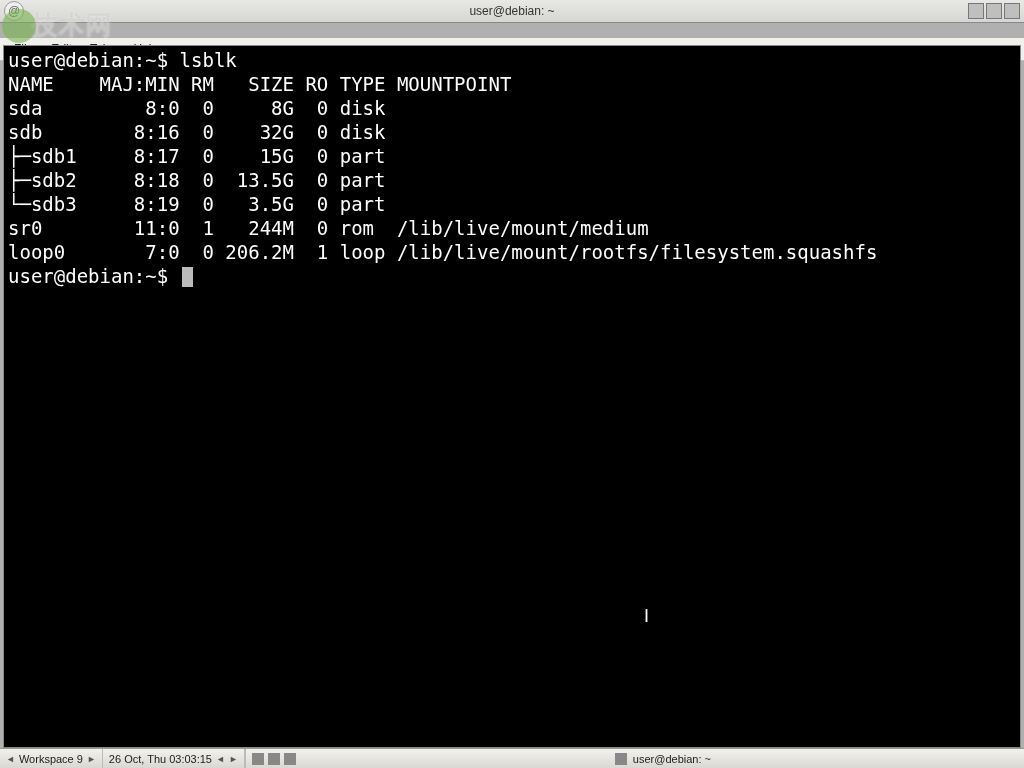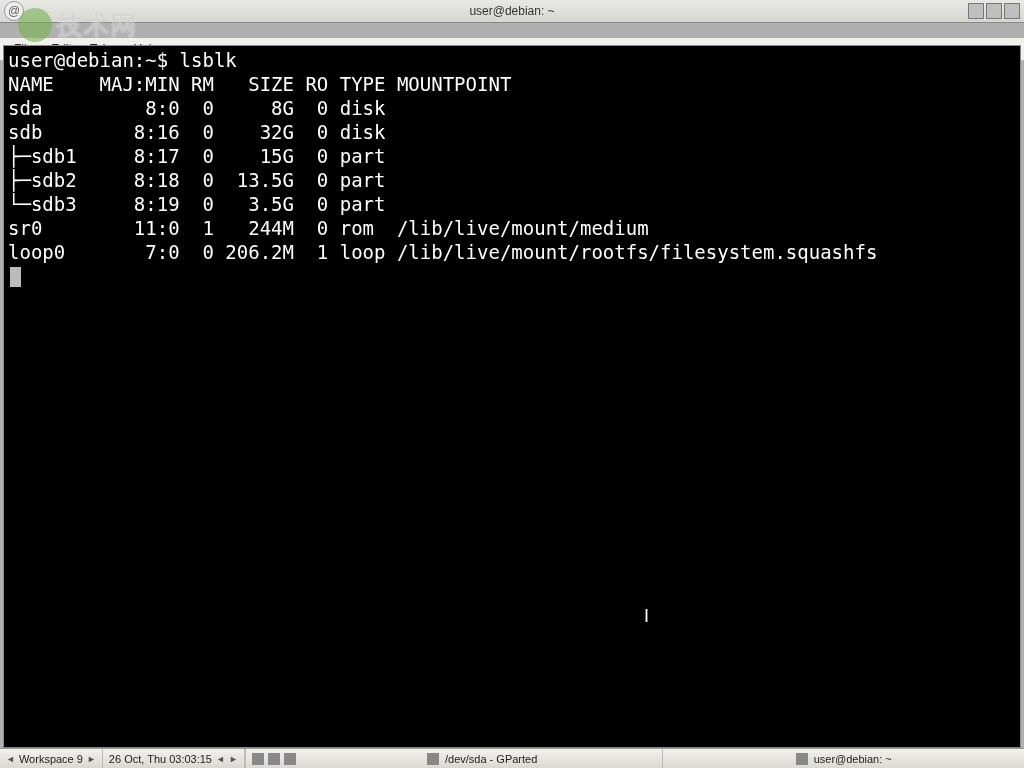--- a/index.html
+++ b/index.html
@@ -15,21 +15,21 @@
   .term{width:100%;height:100%;background:#000;color:#fff;font-family:"DejaVu Sans Mono","Menlo",monospace;font-size:19px;line-height:24px;white-space:pre;padding:2px 4px;box-sizing:border-box;overflow:hidden;}
   .cursorblk{display:inline-block;width:11px;height:20px;background:#bbb;vertical-align:text-bottom;margin-left:2px;}
   .ibeam{position:absolute;left:640px;top:560px;color:#fff;font-size:18px;pointer-events:none;}
   .taskbar{position:absolute;left:0;right:0;bottom:0;height:19px;background:linear-gradient(#f2f1ed,#d9d8d3);border-top:1px solid #999;display:flex;align-items:center;font-size:11px;color:#222;}
   .taskbar .seg{display:flex;align-items:center;height:100%;padding:0 6px;border-right:1px solid #bbb;gap:4px;}
   .taskbar .arrow{font-size:9px;color:#555;}
   .taskbar .app{flex:1;display:flex;align-items:center;justify-content:center;border-right:1px solid #bbb;height:100%;gap:6px;}
   .taskbar .app2{flex:1;display:flex;align-items:center;justify-content:center;height:100%;gap:6px;}
   .miniicon{width:12px;height:12px;background:#888;display:inline-block;}
   .tray{display:flex;align-items:center;gap:4px;padding:0 6px;border-left:1px solid #bbb;height:100%;}
-  .watermark{position:absolute;left:18px;top:8px;font-size:26px;font-weight:bold;color:rgba(200,200,200,0.55);font-family:Liberation Mono, monospace;letter-spacing:1px;pointer-events:none;text-shadow:0 0 3px rgba(255,255,255,0.4);}
+  .watermark{position:absolute;left:2px;top:8px;font-size:26px;font-weight:bold;color:rgba(200,200,200,0.55);font-family:Liberation Serif, serif;letter-spacing:1px;pointer-events:none;text-shadow:0 0 3px rgba(255,255,255,0.4);}
   .watermark .badge{display:inline-block;width:34px;height:34px;border-radius:50%;background:rgba(120,180,80,0.6);vertical-align:middle;margin-right:-12px;position:relative;top:-2px;}
 </style>
 </head>
 <body>
 
 <div class="titlebar">
   <div class="swirl">@</div>
   <div class="wtitle">user@debian: ~</div>
   <div class="winbtns">
     <div></div>
@@ -48,21 +48,21 @@
 <div class="termwrap">
   <div class="term" id="term">user@debian:~$ lsblk
 NAME    MAJ:MIN RM   SIZE RO TYPE MOUNTPOINT
 sda         8:0  0     8G  0 disk
 sdb        8:16  0    32G  0 disk
 ├─sdb1     8:17  0    15G  0 part
 ├─sdb2     8:18  0  13.5G  0 part
 └─sdb3     8:19  0   3.5G  0 part
 sr0        11:0  1   244M  0 rom  /lib/live/mount/medium
 loop0       7:0  0 206.2M  1 loop /lib/live/mount/rootfs/filesystem.squashfs
-<div style="white-space: pre;"><span class="cursorblk"></span></div></div>
+<div style="white-space: pre;"><span>user@debian:~$ </span><span class="cursorblk"></span></div></div>
   <div class="ibeam">I</div>
 </div>
 
 <div class="watermark">
   <span class="badge"></span>
   <span>技术网</span>
 </div>
 
 <div class="taskbar">
   <div class="seg">
@@ -73,21 +73,17 @@
   <div class="seg">
     <span>26 Oct, Thu 03:03:15</span>
     <span class="arrow">◄</span>
     <span class="arrow">►</span>
   </div>
   <div class="tray">
     <span class="miniicon"></span>
     <span class="miniicon"></span>
     <span class="miniicon"></span>
   </div>
-  <div class="app">
-    <span class="miniicon"></span>
-    <span>/dev/sda - GParted</span>
-  </div>
   <div class="app2">
     <span class="miniicon"></span>
     <span>user@debian: ~</span>
   </div>
 </div>
 
 </body></html>

